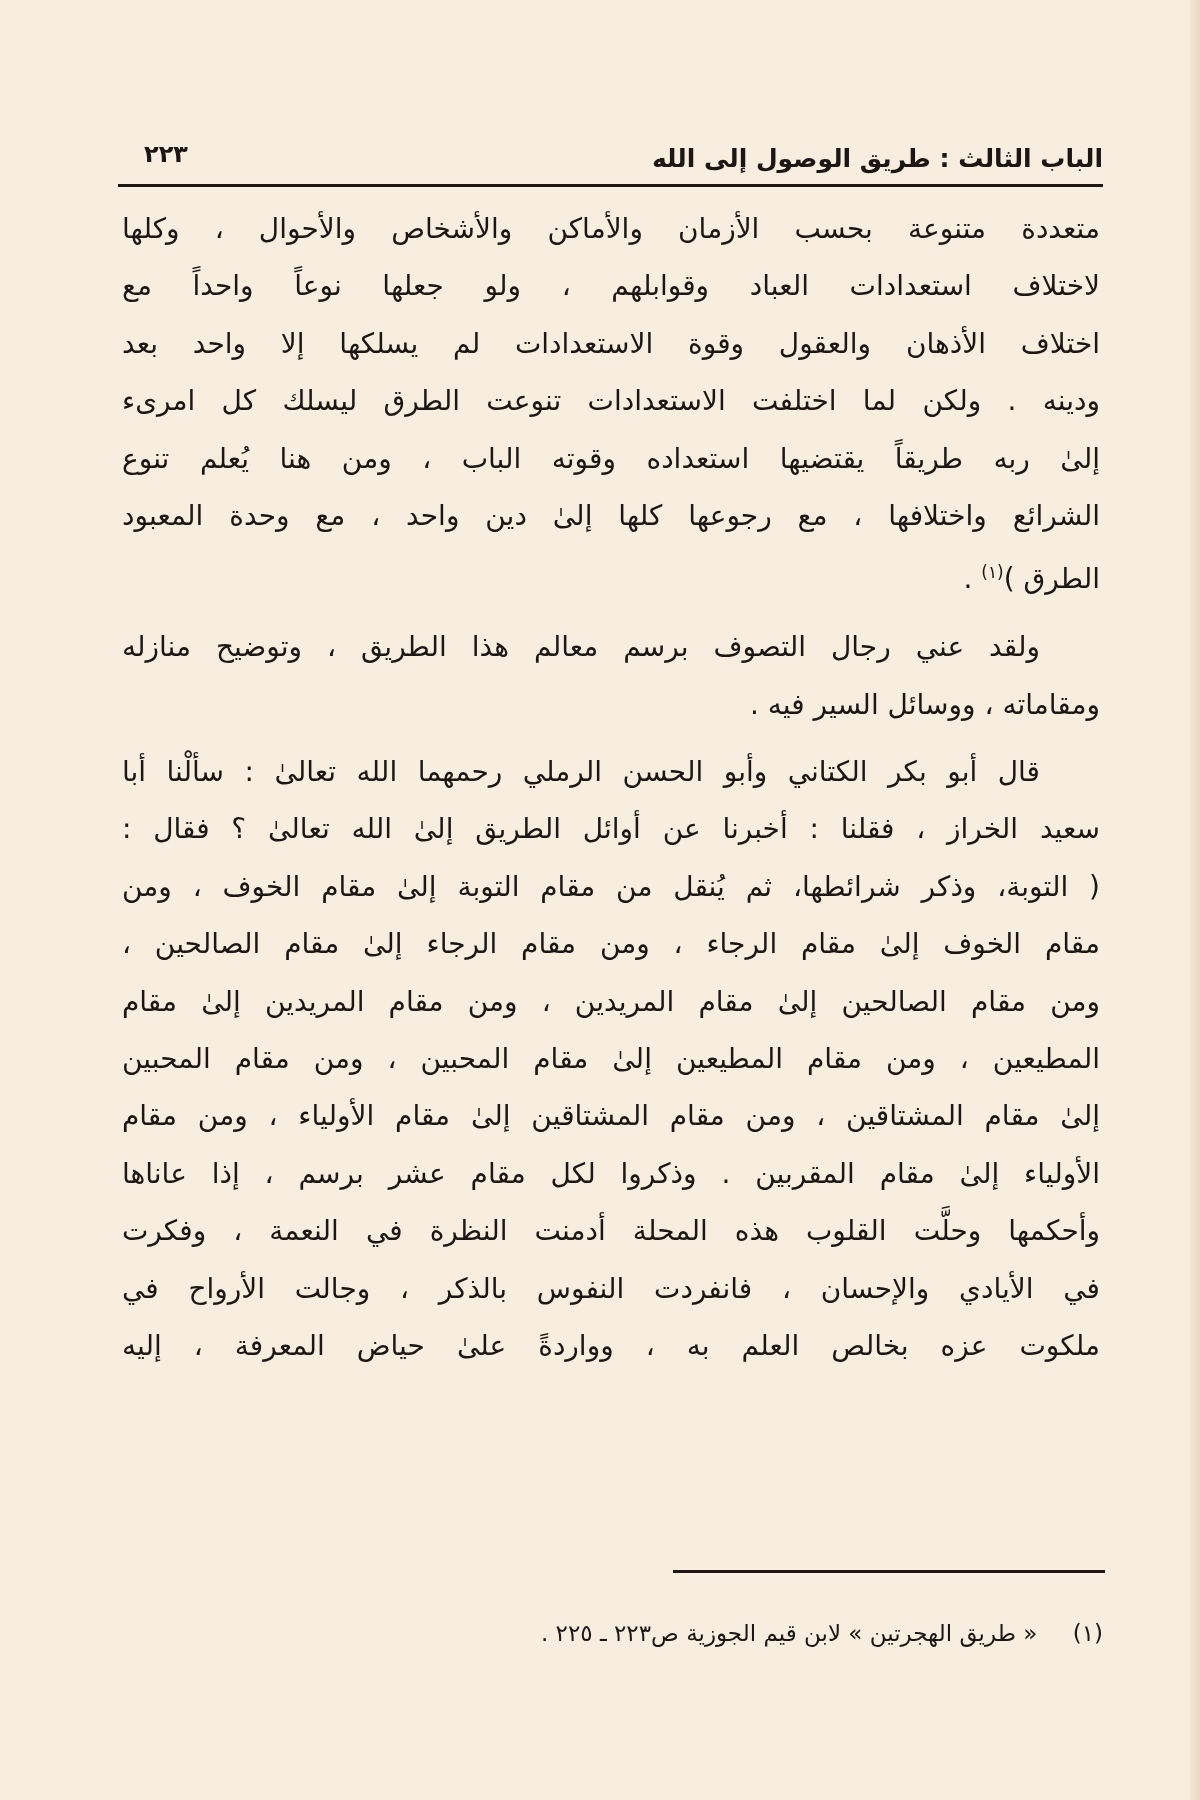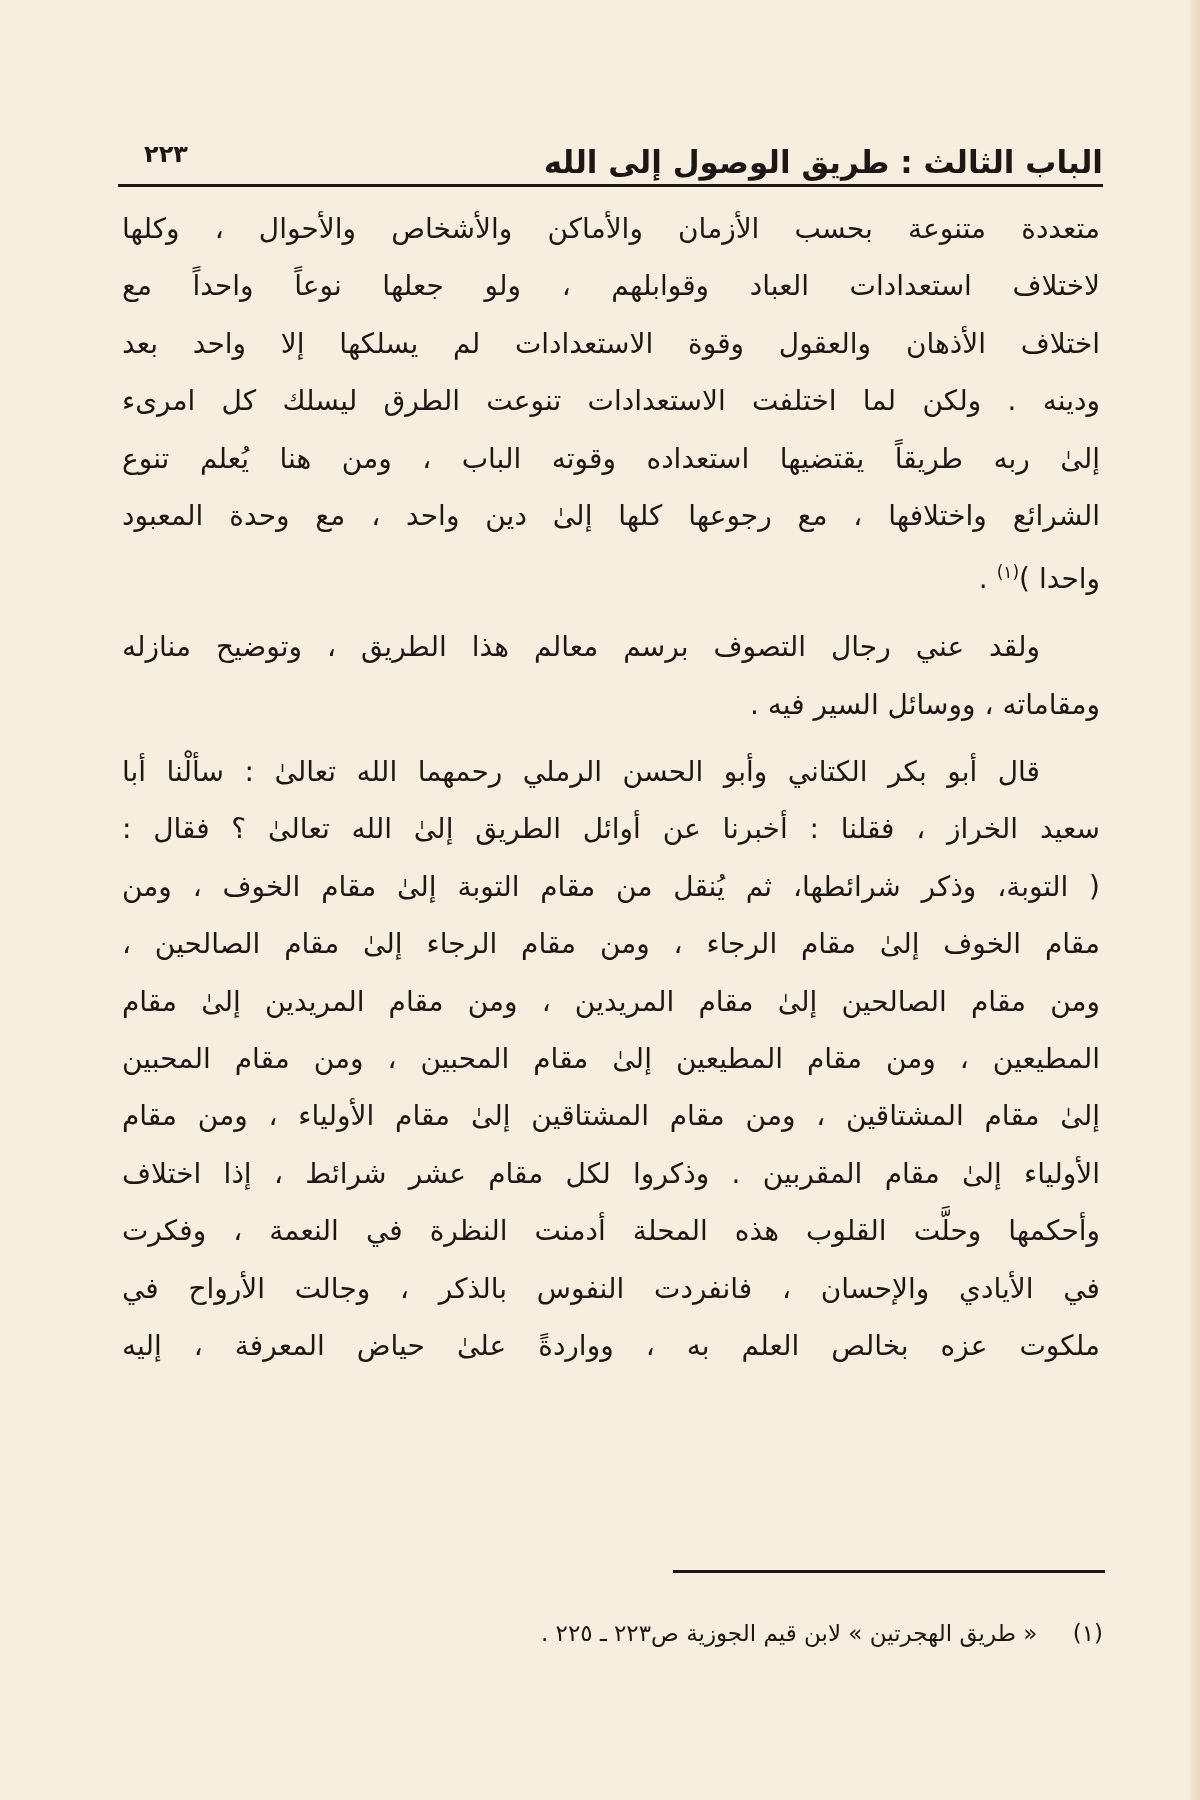--- a/index.html
+++ b/index.html
@@ -13,21 +13,21 @@
   .page-edge {
     position:absolute; top:0; right:0; width:10px; height:1800px;
     background:linear-gradient(to right, #f3e6d2, #e9d9c2);
   }
   .header {
     position:absolute; left:118px; width:985px; top:138px; height:46px;
     direction:rtl;
   }
   .running-title {
     position:absolute; right:0; top:6px;
-    font-size:31px; font-weight:bold;
+    font-size:25px; font-weight:bold;
   }
   .page-number {
     position:absolute; left:26px; top:2px;
     font-size:24px; font-weight:bold; direction:ltr;
   }
   .header-rule {
     position:absolute; left:118px; width:985px; top:184px; height:3px;
     background:#1c1714;
   }
   .body-text {
@@ -63,35 +63,35 @@
 <div class="header-rule"></div>
 
 <div class="body-text">
   <p>
     <span class="line">متعددة متنوعة بحسب الأزمان والأماكن والأشخاص والأحوال ، وكلها</span>
     <span class="line">لاختلاف استعدادات العباد وقوابلهم ، ولو جعلها نوعاً واحداً مع</span>
     <span class="line">اختلاف الأذهان والعقول وقوة الاستعدادات لم يسلكها إلا واحد بعد</span>
     <span class="line">ودينه . ولكن لما اختلفت الاستعدادات تنوعت الطرق ليسلك كل امرىء</span>
     <span class="line">إلىٰ ربه طريقاً يقتضيها استعداده وقوته الباب ، ومن هنا يُعلم تنوع</span>
     <span class="line">الشرائع واختلافها ، مع رجوعها كلها إلىٰ دين واحد ، مع وحدة المعبود</span>
-    <span class="line last"><span>واحدا )</span><sup>(١)</sup><span> .</span></span>
+    <span class="line last"><span>الطرق )</span><sup>(١)</sup><span> .</span></span>
   </p>
   <p class="gap">
     <span class="line indent">ولقد عني رجال التصوف برسم معالم هذا الطريق ، وتوضيح منازله</span>
     <span class="line last">ومقاماته ، ووسائل السير فيه .</span>
   </p>
   <p class="gap">
     <span class="line indent">قال أبو بكر الكتاني وأبو الحسن الرملي رحمهما الله تعالىٰ : سألْنا أبا</span>
     <span class="line">سعيد الخراز ، فقلنا : أخبرنا عن أوائل الطريق إلىٰ الله تعالىٰ ؟ فقال :</span>
     <span class="line">( التوبة، وذكر شرائطها، ثم يُنقل من مقام التوبة إلىٰ مقام الخوف ، ومن</span>
     <span class="line">مقام الخوف إلىٰ مقام الرجاء ، ومن مقام الرجاء إلىٰ مقام الصالحين ،</span>
     <span class="line">ومن مقام الصالحين إلىٰ مقام المريدين ، ومن مقام المريدين إلىٰ مقام</span>
     <span class="line">المطيعين ، ومن مقام المطيعين إلىٰ مقام المحبين ، ومن مقام المحبين</span>
     <span class="line">إلىٰ مقام المشتاقين ، ومن مقام المشتاقين إلىٰ مقام الأولياء ، ومن مقام</span>
-    <span class="line">الأولياء إلىٰ مقام المقربين . وذكروا لكل مقام عشر شرائط ، إذا اختلاف</span>
+    <span class="line">الأولياء إلىٰ مقام المقربين . وذكروا لكل مقام عشر برسم ، إذا عاناها</span>
     <span class="line">وأحكمها وحلَّت القلوب هذه المحلة أدمنت النظرة في النعمة ، وفكرت</span>
     <span class="line">في الأيادي والإحسان ، فانفردت النفوس بالذكر ، وجالت الأرواح في</span>
     <span class="line">ملكوت عزه بخالص العلم به ، وواردةً علىٰ حياض المعرفة ، إليه</span>
   </p>
 </div>
 
 <div class="footnote-rule"></div>
 
 <div class="footnote">
   <span class="fn-marker">(١)</span>

